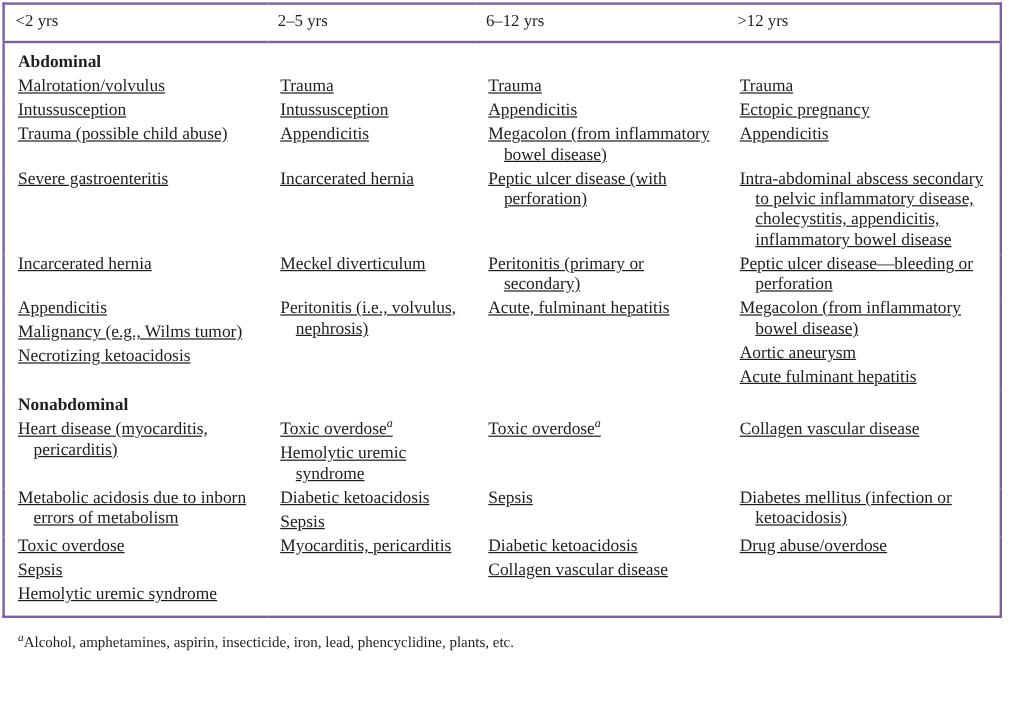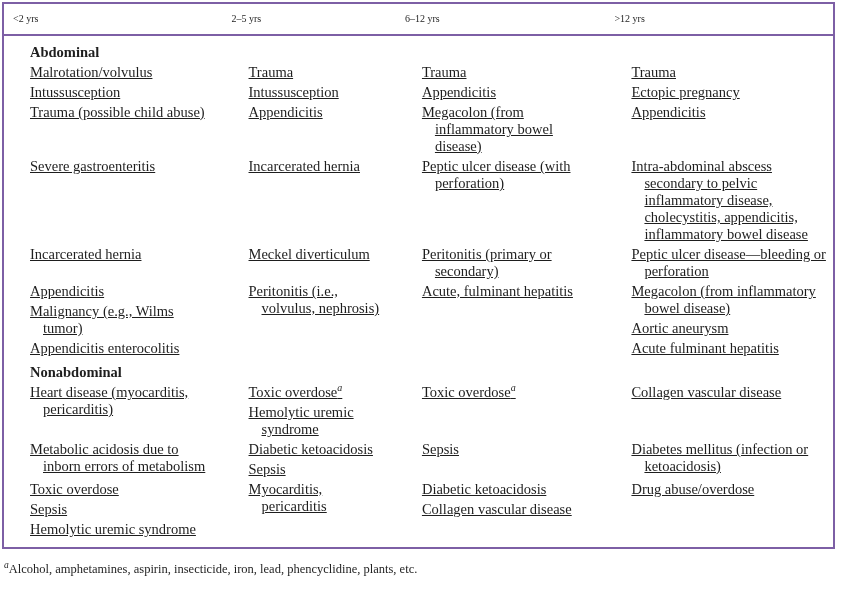--- a/index.html
+++ b/index.html
@@ -22,52 +22,52 @@
     table-layout: fixed;
     border: 2px solid var(--border);
   }
   col.c1 { width: 219px; }
   col.c2 { width: 173px; }
   col.c3 { width: 209px; }
   col.c4 { width: 228px; }
   thead th {
     text-align: left;
     font-weight: normal;
-    font-size: 10px;
+    font-size: 14px;
     line-height: 17px;
     padding: 6px 6px 7px 9px;
     border-bottom: 2px solid var(--border);
     white-space: nowrap;
     overflow: visible;
   }
   tbody td {
     vertical-align: top;
     font-size: 14.5px;
     line-height: 17px;
-    padding: 0 6px 3px 26px;
+    padding: 0 6px 3px 11px;
   }
   tbody tr:first-child td { padding-top: 8px; }
   tbody tr:last-child td { padding-bottom: 9px; }
   td.section-title {
     font-weight: bold;
     padding-top: 4px;
   }
   .item {
     padding-left: 13px;
     text-indent: -13px;
     text-decoration: underline;
   }
   .item + .item { margin-top: 3px; }
   sup.marker {
     font-style: italic;
     font-size: 10px;
     line-height: 0;
   }
   .footnote {
-    margin: 13px 0 0 2px;
+    margin: 13px 0 0 13px;
     font-size: 12.5px;
     line-height: 15px;
   }
   .footnote sup {
     font-style: italic;
     font-size: 9.5px;
     line-height: 0;
   }
 </style>
 </head>
@@ -161,21 +161,21 @@
             <div class="item"><span>Peritonitis (primary or secondary)</span></div>
           </td>
           <td>
             <div class="item"><span>Peptic ulcer disease—bleeding or perforation</span></div>
           </td>
         </tr>
         <tr>
           <td>
             <div class="item"><span>Appendicitis</span></div>
             <div class="item"><span>Malignancy (e.g., Wilms tumor)</span></div>
-            <div class="item"><span>Appendicitis enterocolitis</span></div>
+            <div class="item"><span>Necrotizing ketoacidosis</span></div>
           </td>
           <td>
             <div class="item"><span>Peritonitis (i.e., volvulus, nephrosis)</span></div>
           </td>
           <td>
             <div class="item"><span>Acute, fulminant hepatitis</span></div>
           </td>
           <td>
             <div class="item"><span>Megacolon (from inflammatory bowel disease)</span></div>
             <div class="item"><span>Aortic aneurysm</span></div>

